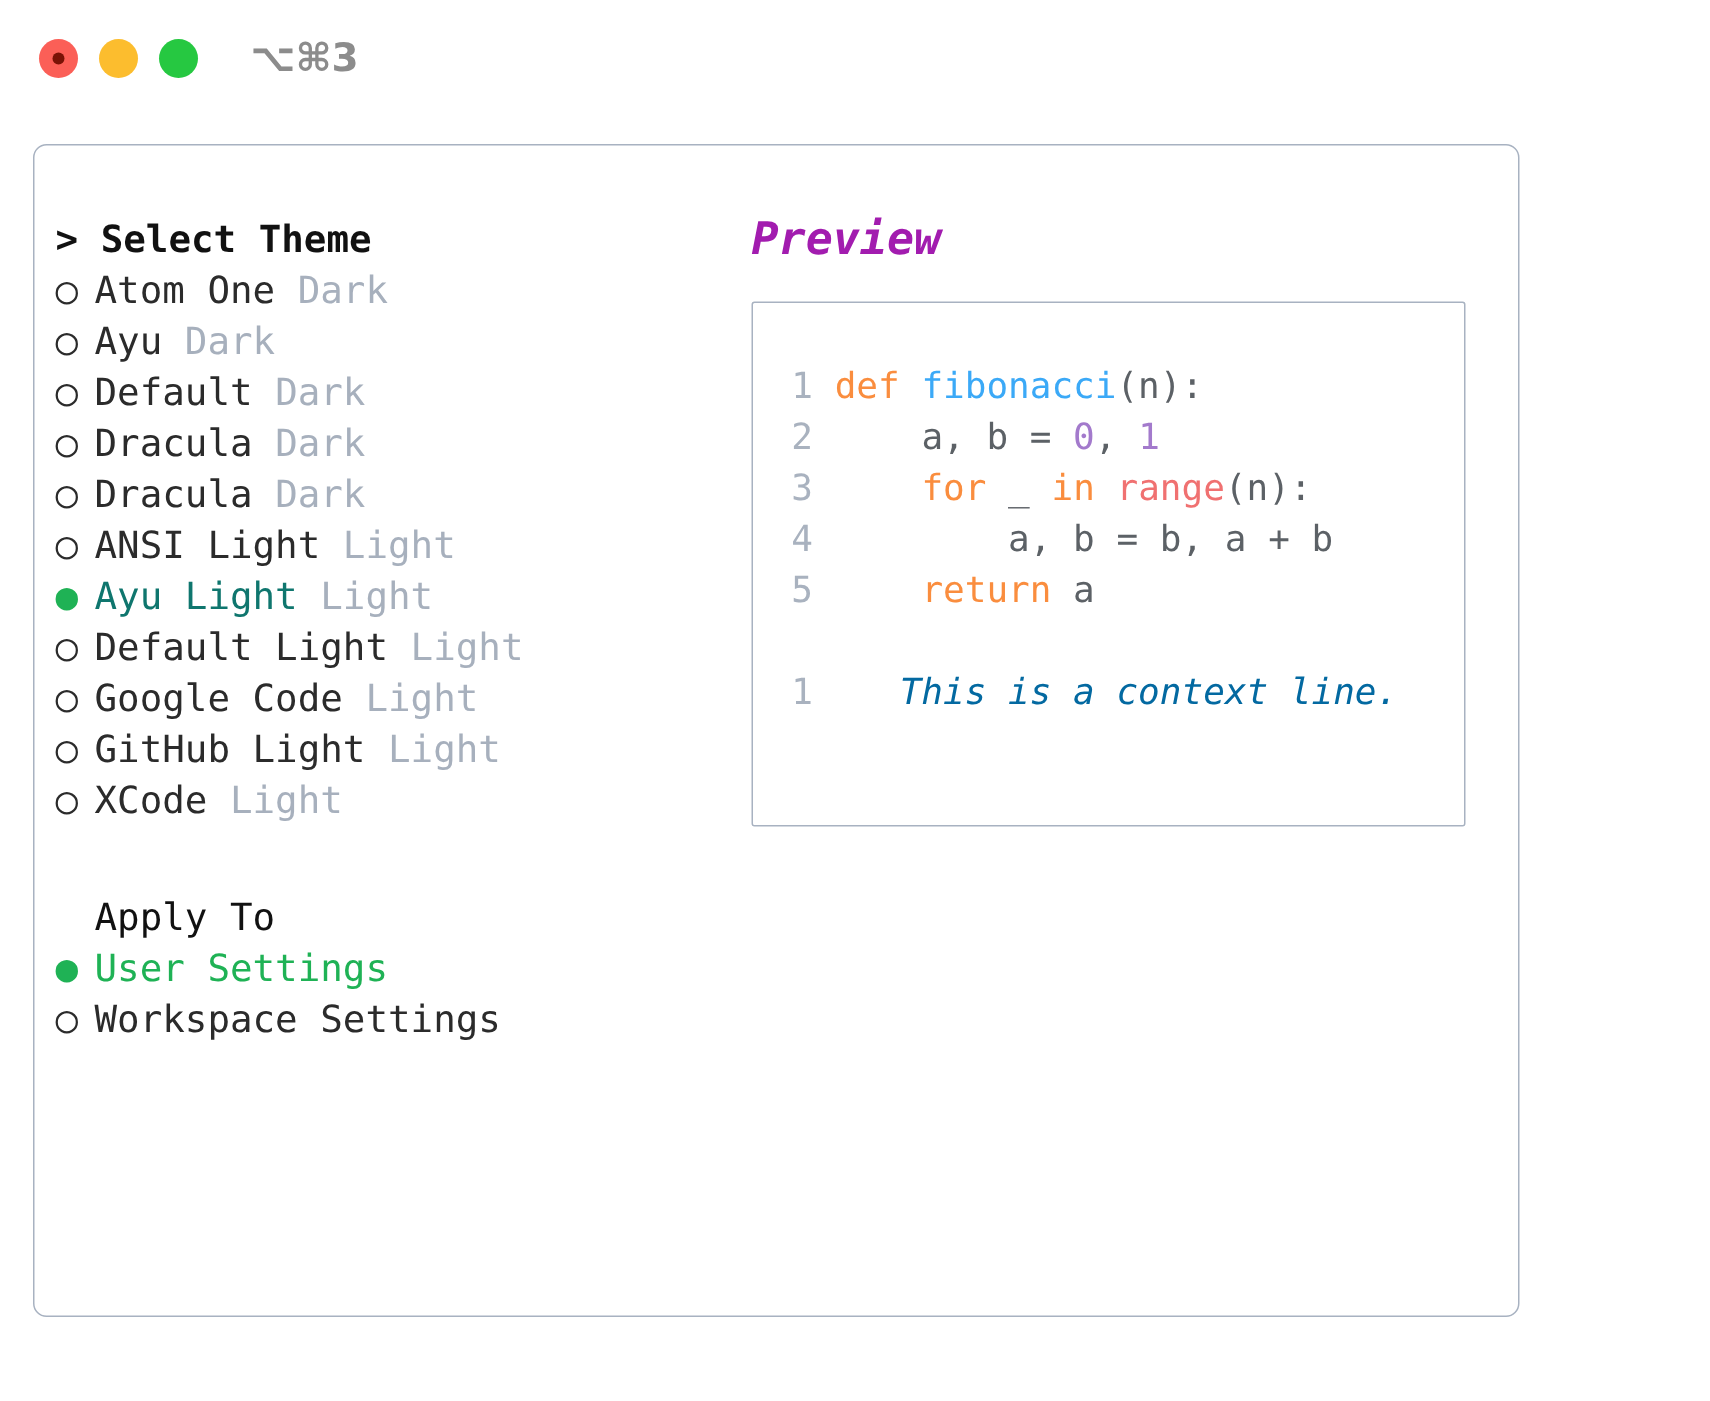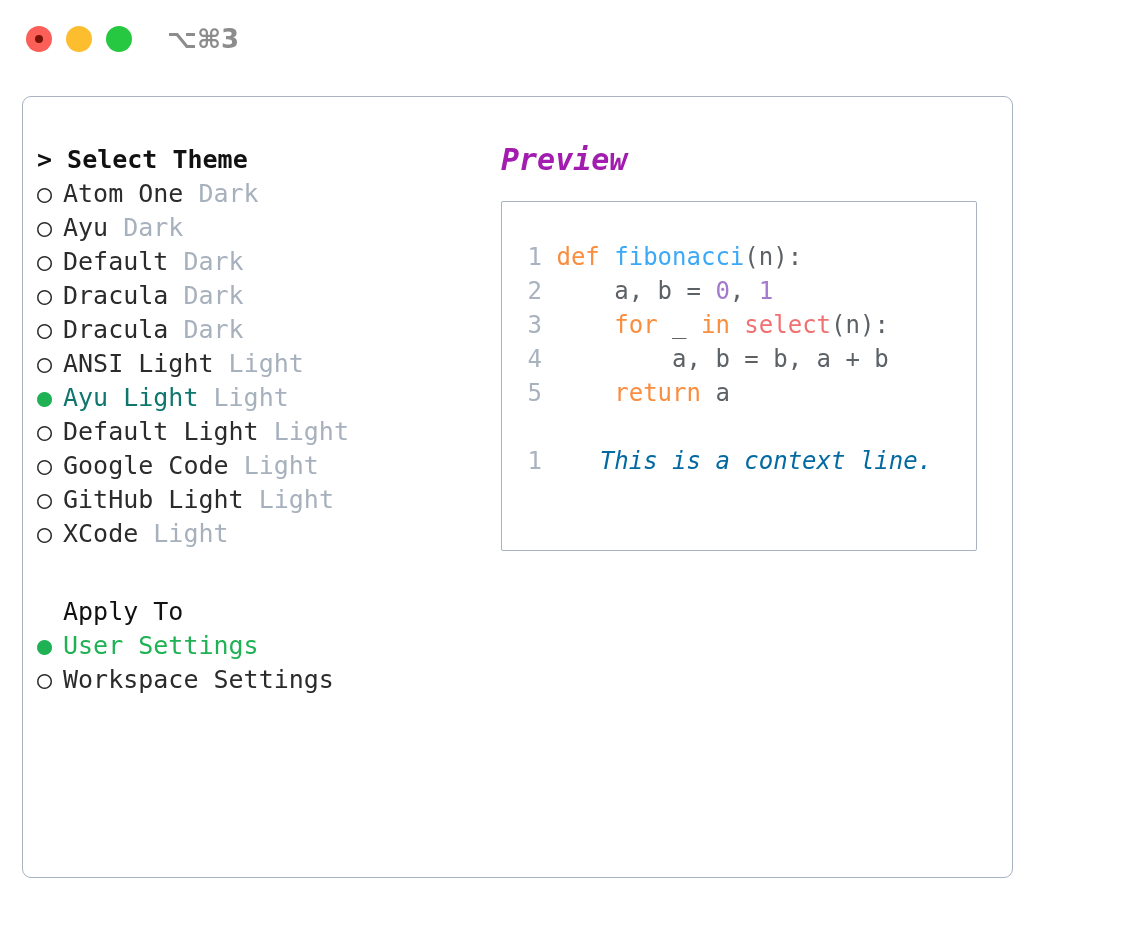--- a/index.html
+++ b/index.html
@@ -207,21 +207,21 @@
 
     </div>
 
     <div id="right-col">
       <div id="preview-title">Preview</div>
 
       <div id="preview-box">
         <div id="code-block">
             <div class="code-line"><span class="ln">1</span><span> </span><span class="kw">def </span><span class="fn">fibonacci</span><span class="pl">(n):</span></div>
             <div class="code-line"><span class="ln">2</span><span> </span><span class="pl">    a, b = </span><span class="num">0</span><span class="pl">, </span><span class="num">1</span></div>
-            <div class="code-line"><span class="ln">3</span><span> </span><span class="pl">    </span><span class="kw">for</span><span class="pl"> _ </span><span class="kw">in</span><span class="pl"> </span><span class="bi">select</span><span class="pl">(n):</span></div>
+            <div class="code-line"><span class="ln">3</span><span> </span><span class="pl">    </span><span class="kw">for</span><span class="pl"> _ </span><span class="kw">in</span><span class="pl"> </span><span class="bi">range</span><span class="pl">(n):</span></div>
             <div class="code-line"><span class="ln">4</span><span> </span><span class="pl">        a, b = b, a + b</span></div>
             <div class="code-line"><span class="ln">5</span><span> </span><span class="pl">    </span><span class="kw">return</span><span class="pl"> a</span></div>
           </div>
         <div class="gap"></div>
         <div id="diff-block">
             <div class="code-line"><span class="ln">1</span><span class="ctx">    This is a context line.</span></div>
           </div>
       </div>
     </div>
 

